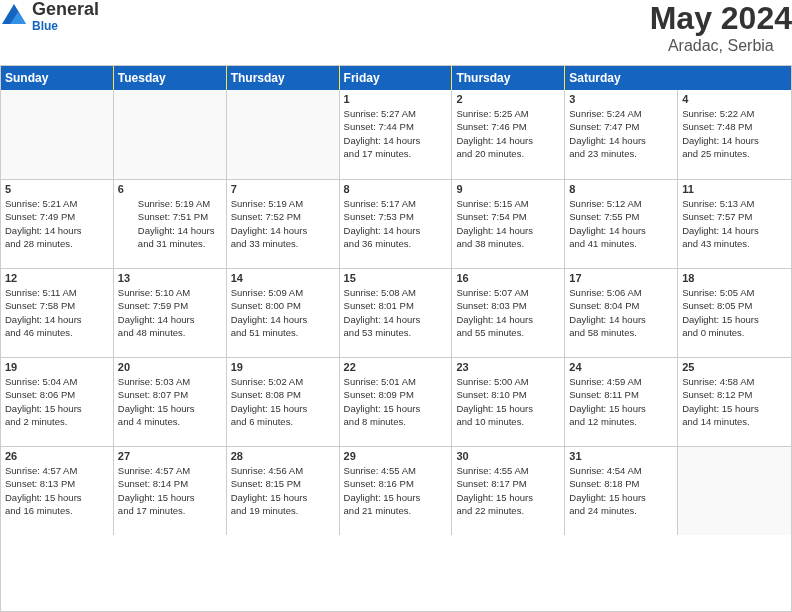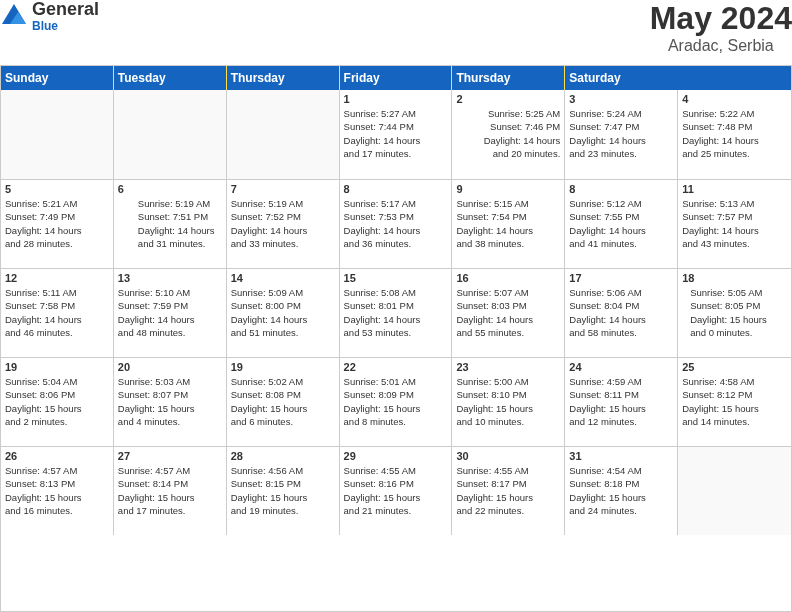--- a/index.html
+++ b/index.html
@@ -145,21 +145,21 @@
           <div class="cal-cell empty"></div>
           <div class="cal-cell">
             <div class="day-num">1</div>
             <div class="cell-info" style="white-space: pre-line;">Sunrise: 5:27 AM
 Sunset: 7:44 PM
 Daylight: 14 hours
 and 17 minutes.</div>
           </div>
           <div class="cal-cell">
             <div class="day-num">2</div>
-            <div class="cell-info" style="white-space: pre-line; text-align: right;">Sunrise: 5:25 AM
+            <div class="cell-info" style="white-space: pre-line;">Sunrise: 5:25 AM
 Sunset: 7:46 PM
 Daylight: 14 hours
 and 20 minutes.</div>
           </div>
           <div class="cal-cell">
             <div class="day-num">3</div>
             <div class="cell-info" style="white-space: pre-line;">Sunrise: 5:24 AM
 Sunset: 7:47 PM
 Daylight: 14 hours
 and 23 minutes.</div>
@@ -261,21 +261,21 @@
           </div>
           <div class="cal-cell">
             <div class="day-num">17</div>
             <div class="cell-info" style="white-space: pre-line;">Sunrise: 5:06 AM
 Sunset: 8:04 PM
 Daylight: 14 hours
 and 58 minutes.</div>
           </div>
           <div class="cal-cell">
             <div class="day-num">18</div>
-            <div class="cell-info" style="white-space: pre-line; margin-left: 8px;">Sunrise: 5:05 AM
+            <div class="cell-info" style="white-space: pre-line;">Sunrise: 5:05 AM
 Sunset: 8:05 PM
 Daylight: 15 hours
 and 0 minutes.</div>
           </div>
         </div>
         <div class="cal-row">
           <div class="cal-cell">
             <div class="day-num">19</div>
             <div class="cell-info" style="white-space: pre-line;">Sunrise: 5:04 AM
 Sunset: 8:06 PM

